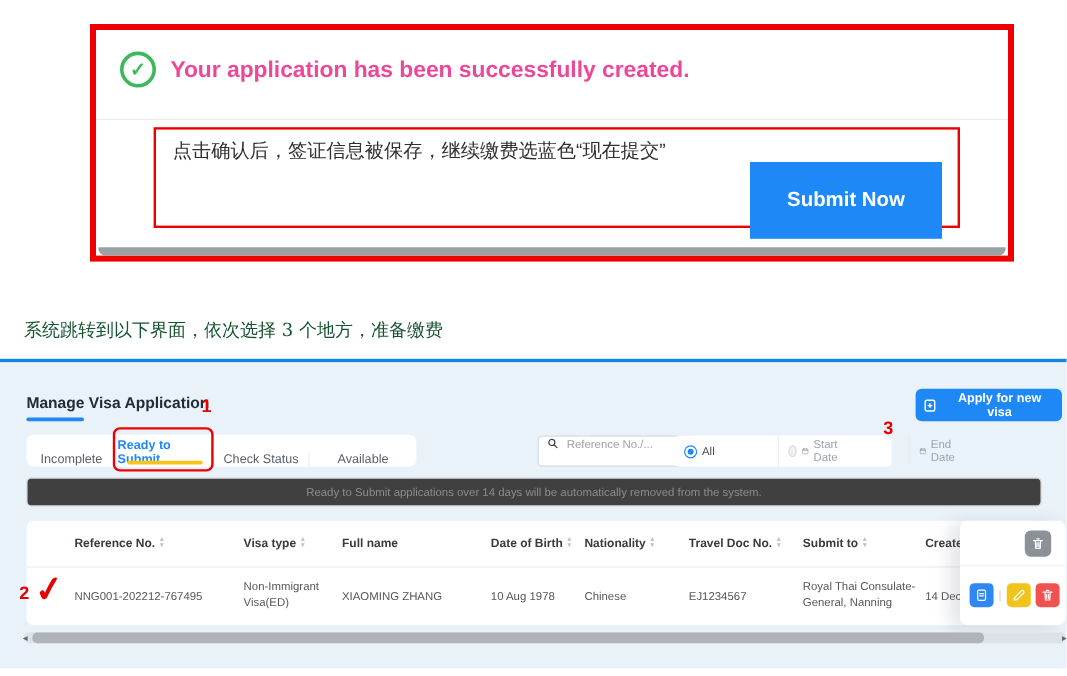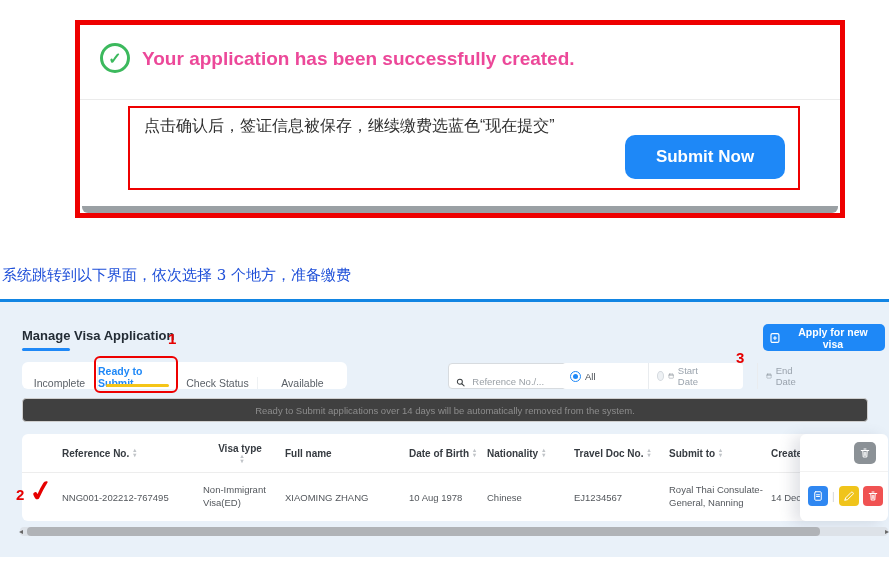--- a/index.html
+++ b/index.html
@@ -10,28 +10,28 @@
   .modal-annot{position:absolute;left:75px;top:20px;width:770px;height:198px;
                border:5px solid #ee0000;box-sizing:border-box;background:#fff;}
   .check-circle{position:absolute;left:20px;top:18px;width:30px;height:30px;border:3px solid #3cb95d;
                 border-radius:50%;display:flex;align-items:center;justify-content:center;
                 color:#3cb95d;font-size:16px;font-weight:bold;box-sizing:border-box;}
   .modal-title{position:absolute;left:62px;top:23px;font-size:19px;font-weight:bold;color:#ec4899;}
   .modal-divider{position:absolute;left:0;top:74px;width:100%;height:1px;background:#ebebeb;}
   .note-box{position:absolute;left:48px;top:81px;width:672px;height:84px;
             border:2px solid #ee0000;box-sizing:border-box;}
   .note-text{position:absolute;left:14px;top:8px;font-size:16px;color:#2f2f2f;}
-  .submit-now{position:absolute;left:495px;top:27px;width:160px;height:44px;background:#1e88f7;
-              border:none;border-radius:10px;color:#fff;font-size:17px;font-weight:bold;
+  .submit-now{position:absolute;left:495px;top:27px;width:160px;height:64px;background:#1e88f7;
+              border:none;border-radius:0;color:#fff;font-size:17px;font-weight:bold;
               font-family:"Liberation Sans",sans-serif;}
   .modal-shadow{position:absolute;left:2px;bottom:0;width:calc(100% - 4px);height:7px;
                 background:#9aa0a4;border-radius:0 0 6px 6px;}
 
   
-  .instruction{position:absolute;left:2px;top:266px;font-size:15px;color:#1d4ed8;
+  .instruction{position:absolute;left:20px;top:266px;font-size:15px;color:#14532d;
                font-family:"DejaVu Serif","Liberation Serif",serif;}
   .blue-rule{position:absolute;left:0;top:299px;width:889px;height:3px;background:#1285e3;}
 
   
   .manage{position:absolute;left:0;top:302px;width:889px;height:255px;background:#e9f1f9;}
   .m-title{position:absolute;left:22px;top:26px;font-size:13px;font-weight:bold;color:#232c35;}
   .m-underline{position:absolute;left:22px;top:46px;width:48px;height:3px;background:#1e88f7;border-radius:2px;}
   .annot{position:absolute;color:#e60000;font-size:15px;font-weight:600;}
   .annot-1{left:168px;top:28px;}
   .annot-2{left:16px;top:184px;}
@@ -50,21 +50,21 @@
   .tab+.tab{border-left:1px solid #eef1f3;}
   .tab.t1{width:75px;}.tab.t2{width:80px;}.tab.t3{width:80px;}.tab.t4{width:90px;}
   .tab.active{color:#1e88f7;font-weight:bold;}
   .tab.active::after{content:"";position:absolute;left:8px;right:8px;bottom:2px;height:3px;
                      background:#f5c518;border-radius:2px;}
   .tab-annot{position:absolute;left:94px;top:54px;width:84px;height:37px;border:2.5px solid #ee0000;
              border-radius:6px;box-sizing:border-box;pointer-events:none;}
 
   .search{position:absolute;left:448px;top:61px;width:132px;height:26px;background:#fff;
           border:1px solid #d7dbdf;border-radius:4px;box-sizing:border-box;display:flex;
-          align-items:flex-end;padding:0 7px;gap:5px;}
+          align-items:flex-start;padding:0 7px;gap:5px;}
   .search input{border:none;outline:none;width:100%;font-size:9.5px;color:#444;background:transparent;
                 font-family:"Liberation Sans",sans-serif;}
   .search input::placeholder{color:#9aa0a6;}
 
   .filters{position:absolute;left:562px;top:61px;width:181px;height:26px;background:#fff;border-radius:4px;
            display:flex;align-items:stretch;font-size:9.5px;color:#4a4f55;gap:44px;}
   .fseg{display:flex;align-items:center;gap:4px;padding:0 8px;}
   .fseg+.fseg{border-left:1px solid #e9ecef;}
   .fseg .lbl-gray{color:#9aa3ad;}
   .radio-on{width:11px;height:11px;border:1.5px solid #1e88f7;border-radius:50%;box-sizing:border-box;
@@ -82,21 +82,21 @@
   .notice{position:absolute;left:22px;top:96px;width:846px;height:24px;background:#404040;
           border:1px solid #cfcfcf;border-radius:4px;box-sizing:border-box;display:flex;align-items:center;
           justify-content:center;font-size:9.5px;color:#8c8c8c;}
 
   .table{position:absolute;left:22px;top:132px;width:846px;height:87px;background:#fff;border-radius:6px;
          overflow:hidden;}
   .thead{height:38px;display:flex;align-items:center;border-bottom:1px solid #ededed;
          font-size:10px;font-weight:bold;color:#363b41;}
   .trow{height:48px;display:flex;align-items:center;font-size:9.5px;color:#53575c;}
   .col{box-sizing:border-box;padding-right:8px;display:flex;align-items:center;}
-  .c0{width:40px;}.c1{width:141px;}.c2{width:82px;flex-direction:column;}.c3{width:124px;}.c4{width:78px;}
+  .c0{width:40px;}.c1{width:141px;}.c2{width:82px;}.c3{width:124px;}.c4{width:78px;}
   .c5{width:87px;}.c6{width:95px;}.c7{width:102px;}.c8{flex:1;}
   .wrap{display:block;line-height:1.35;}
   .sort{display:inline-flex;flex-direction:column;margin-left:4px;}
   .sort span{font-size:6px;line-height:5px;color:#c0c4c8;}
 
   .action-panel{position:absolute;left:800px;top:132px;width:88px;height:87px;background:#fff;
                 border-radius:6px;box-shadow:-8px 2px 14px rgba(80,90,110,.16);}
   .ap-head{height:38px;display:flex;align-items:center;justify-content:flex-end;padding-right:12px;
            border-bottom:1px solid #f2f2f2;box-sizing:border-box;}
   .ap-row{height:48px;display:flex;align-items:center;padding-left:8px;gap:4px;}

